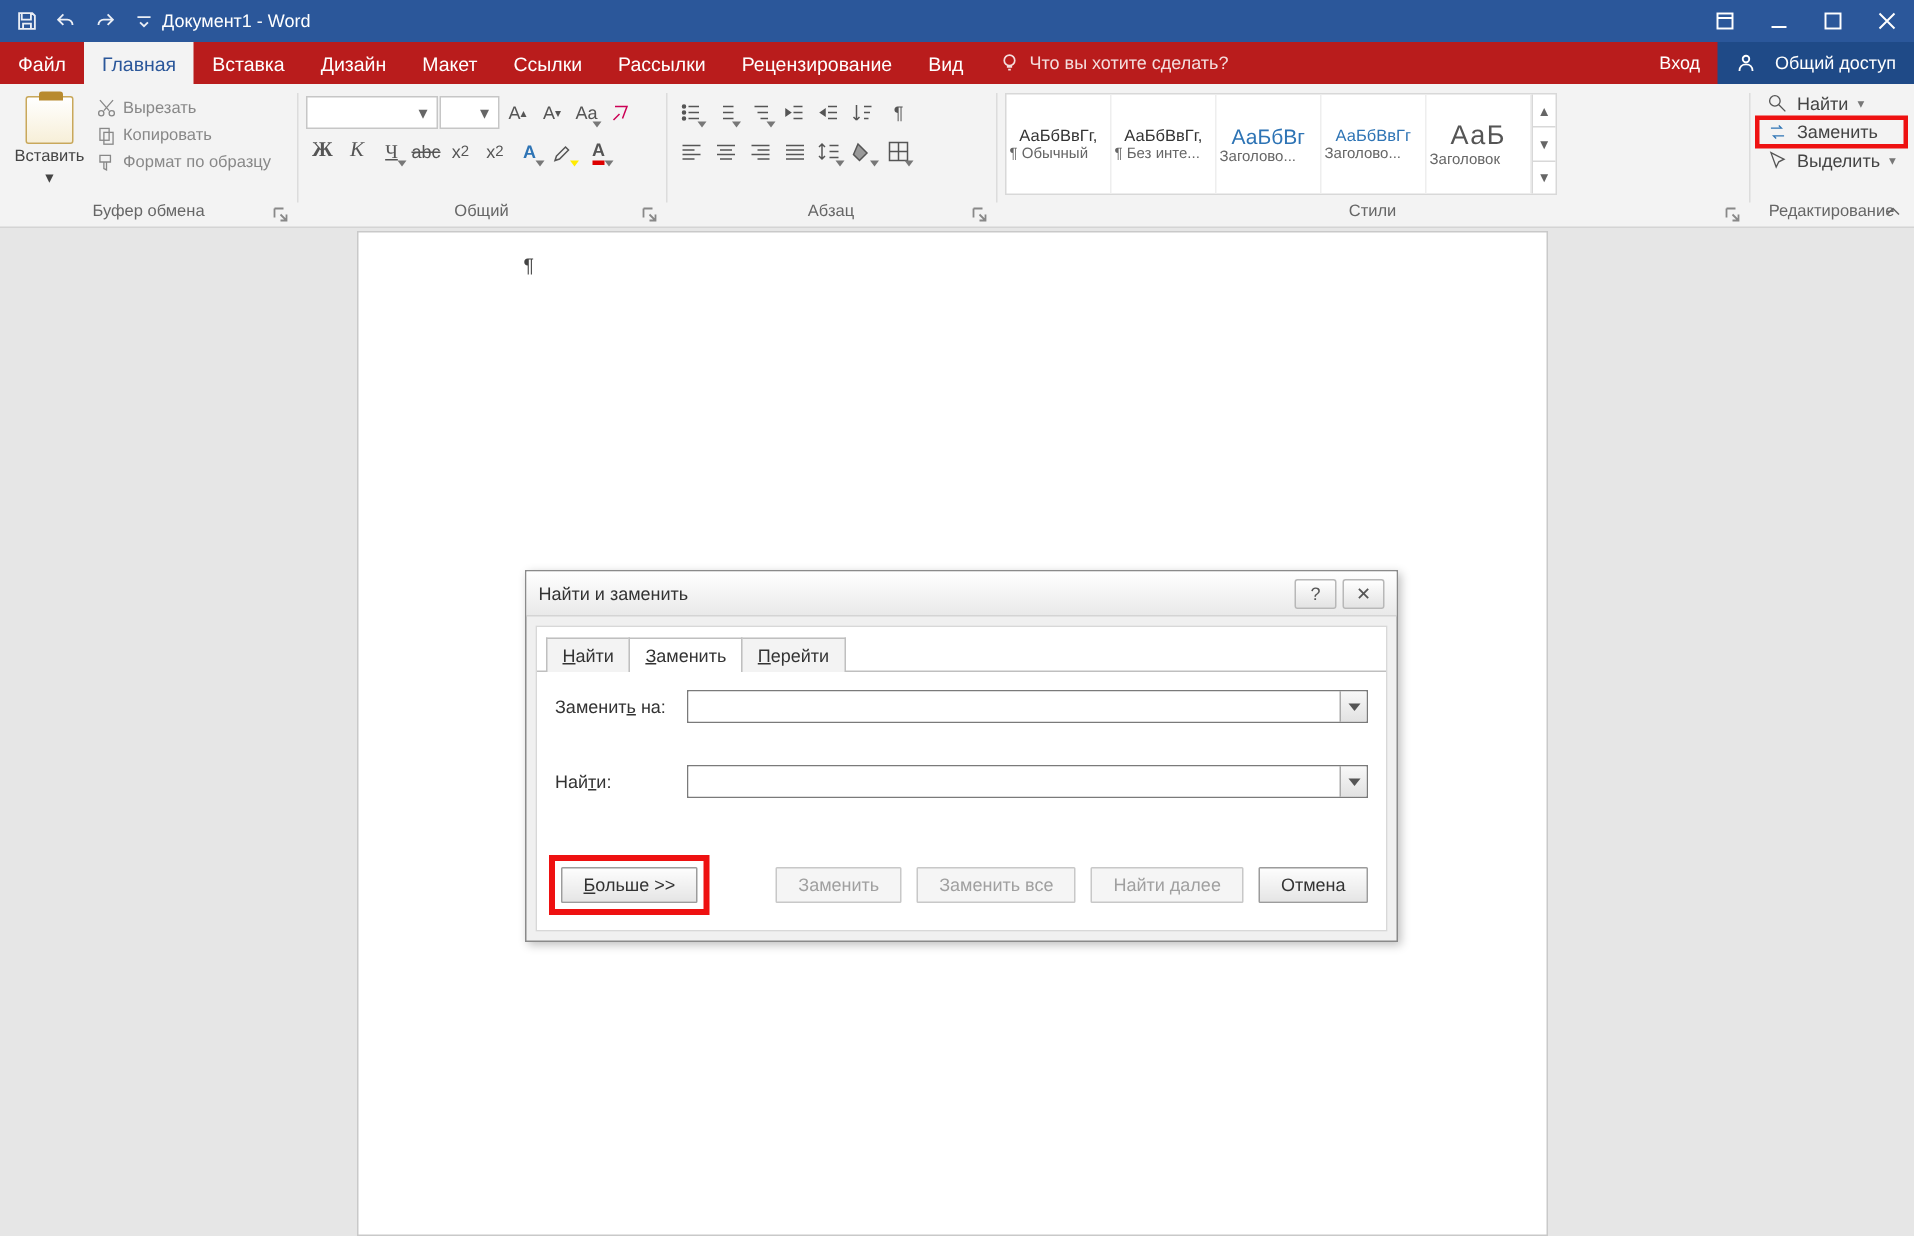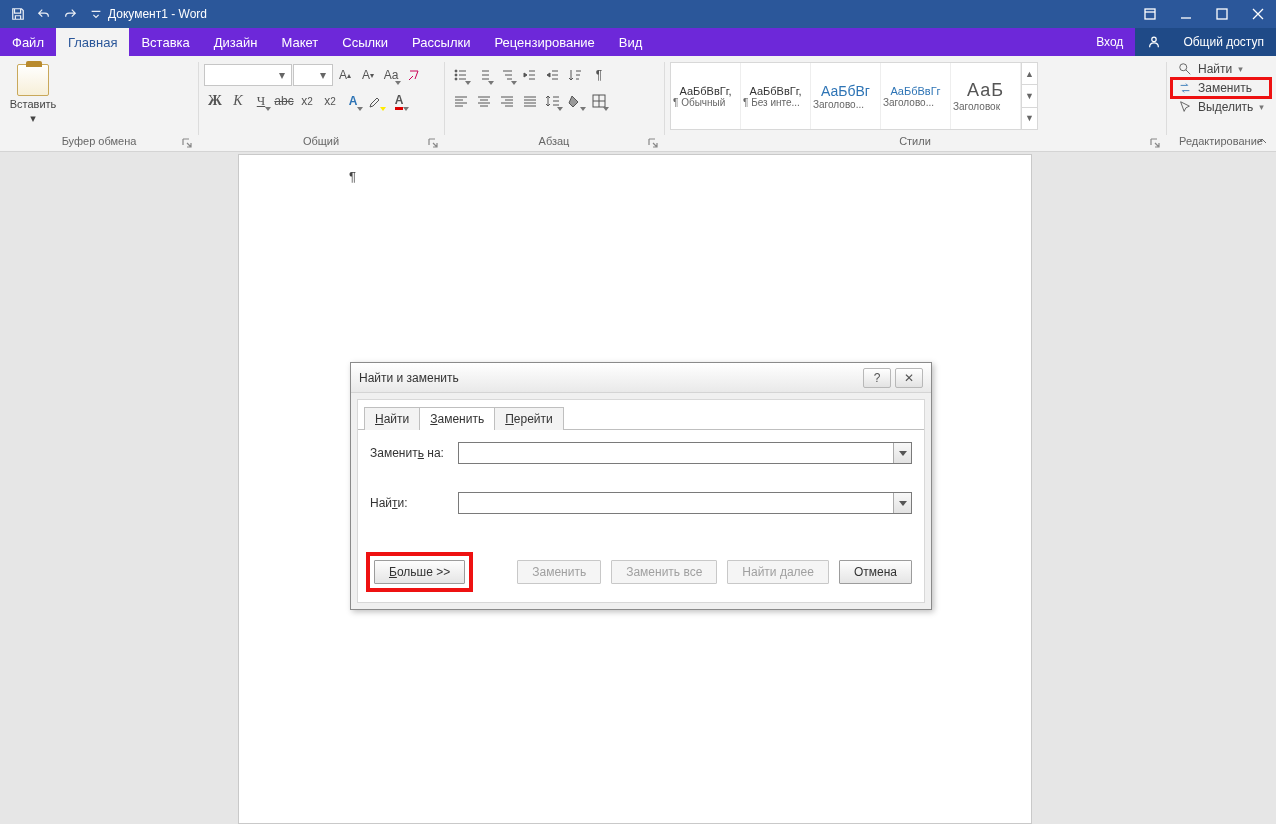--- a/index.html
+++ b/index.html
@@ -9,29 +9,29 @@
   .titlebar { height: 28px; background: #2b579a; color: #fff; display: flex; align-items: center; }
   .qat { display: flex; align-items: center; gap: 2px; padding-left: 6px; }
   .qat-btn { width: 24px; height: 24px; display: flex; align-items: center; justify-content: center; opacity: .9; }
   .qat-btn svg { width: 14px; height: 14px; fill: none; stroke: #fff; stroke-width: 1.4; }
   .title-text { flex: 1; text-align: left; font-size: 12px; color: #fff; }
   .win-controls { display: flex; }
   .win-btn { width: 36px; height: 28px; display: flex; align-items: center; justify-content: center; }
   .win-btn svg { width: 12px; height: 12px; stroke: #fff; stroke-width: 1.3; fill: none; }
 
   
-  .tabstrip { height: 28px; background: #6d28d9; display: flex; align-items: stretch; color: #fff; font-size: 13px; }
+  .tabstrip { height: 28px; background: #b91c1c; display: flex; align-items: stretch; color: #fff; font-size: 13px; }
   .tab { padding: 0 12px; display: flex; align-items: center; cursor: default; }
   .tab.file { background: transparent; }
   .tab.active { background: #f3f3f3; color: #2b579a; }
   .tell-me { display: flex; align-items: center; gap: 6px; margin-left: 12px; opacity: .85; font-size: 12px; }
   .tell-me svg { width: 14px; height: 14px; fill: none; stroke: #fff; stroke-width: 1.3; }
   .tabstrip-spacer { flex: 1; }
   .signin { padding: 0 12px; display: flex; align-items: center; font-size: 12px; }
-  .share-btn { background: #1f4a87; padding: 0 12px; display: flex; align-items: center; gap: 22px; font-size: 12px; }
+  .share-btn { background: #1f4a87; padding: 0 12px; display: flex; align-items: center; gap: 12px; font-size: 12px; }
   .share-btn svg { width: 14px; height: 14px; fill: none; stroke: #fff; stroke-width: 1.4; }
 
   
   .ribbon { height: 96px; background: #f3f3f3; border-bottom: 1px solid #d4d4d4; display: flex; position: relative; }
   .group { display: flex; flex-direction: column; justify-content: flex-end; padding: 4px 6px 2px; position: relative; }
   .group + .group::before { content: ""; position: absolute; left: 0; top: 6px; bottom: 16px; width: 1px; background: #dcdcdc; }
   .group-controls { flex: 1; display: flex; align-items: flex-start; }
   .group-label { text-align: center; font-size: 11px; color: #666; padding-top: 2px; height: 16px; }
   .group-launcher { position: absolute; right: 4px; bottom: 2px; width: 12px; height: 12px; }
   .group-launcher svg { width: 10px; height: 10px; stroke: #888; fill: none; stroke-width: 1.2; }
@@ -86,21 +86,21 @@
   
   .ribbon-collapse { position: absolute; right: 6px; bottom: 2px; width: 14px; height: 14px; }
   .ribbon-collapse svg { width: 12px; height: 12px; stroke: #666; fill: none; }
 
   
   .doc-area { position: absolute; top: 152px; left: 0; right: 0; bottom: 0; background: #e6e6e6; }
   .page { position: absolute; left: 238px; top: 2px; width: 794px; height: 670px; background: #fff; border: 1px solid #c9c9c9; }
   .page .pilcrow { position: absolute; left: 110px; top: 14px; font-size: 13px; color: #444; }
 
   
-  .dialog { position: absolute; left: 350px; top: 362px; width: 582px; background: #f0f0f0; border: 1px solid #8a8a8a; box-shadow: 2px 2px 6px rgba(0,0,0,.25); }
+  .dialog { position: absolute; left: 350px; top: 380px; width: 582px; background: #f0f0f0; border: 1px solid #8a8a8a; box-shadow: 2px 2px 6px rgba(0,0,0,.25); }
   .dlg-titlebar { height: 30px; display: flex; align-items: center; padding: 0 8px; background: linear-gradient(#fff,#e9e9e9); border-bottom: 1px solid #d4d4d4; }
   .dlg-title { flex: 1; font-size: 12px; color: #333; }
   .dlg-winbtn { width: 28px; height: 20px; border: 1px solid #b8b8b8; border-radius: 2px; background: linear-gradient(#fff,#e3e3e3); display: flex; align-items: center; justify-content: center; margin-left: 4px; font-size: 12px; color: #555; }
   .dlg-body { background: #fff; border: 1px solid #d8d8d8; margin: 6px; position: relative; }
   .dlg-tabs { position: relative; height: 30px; border-bottom: 1px solid #bfbfbf; display: flex; align-items: flex-end; padding-left: 6px; }
   .dlg-tab { border: 1px solid #bfbfbf; border-bottom: none; background: #f3f3f3; padding: 4px 10px; font-size: 12px; margin-right: -1px; position: relative; top: 1px; color: #333; }
   .dlg-tab u { text-decoration: underline; }
   .dlg-tab.active { background: #fff; z-index: 2; }
   .dlg-tab.active::after { content: ""; position: absolute; left: 0; right: 0; bottom: -1px; height: 1px; background: #fff; }
   .dlg-content { padding: 12px 12px 14px; }
@@ -173,40 +173,70 @@
 <div class="tabstrip">
   <div class="tab file">Файл</div>
   <div class="tab active">Главная</div>
   <div class="tab">Вставка</div>
   <div class="tab">Дизайн</div>
   <div class="tab">Макет</div>
   <div class="tab">Ссылки</div>
   <div class="tab">Рассылки</div>
   <div class="tab">Рецензирование</div>
   <div class="tab">Вид</div>
+  <div class="tell-me">
+    <svg viewBox="0 0 16 16">
+        <circle cx="8" cy="6" r="4"></circle>
+        <path d="M6 11h4M7 13h2"></path>
+      </svg>
+    <span>Что вы хотите сделать?</span>
+  </div>
   <div class="tabstrip-spacer"></div>
   <div class="signin">Вход</div>
   <div class="share-btn">
     <svg viewBox="0 0 16 16">
         <circle cx="8" cy="5" r="2.5"></circle>
         <path d="M3 14c0-3 2-5 5-5s5 2 5 5"></path>
       </svg>
     <span>Общий доступ</span>
   </div>
 </div>
 
 <div class="ribbon">
 
   <div class="group" style="width:198px">
     <div class="group-controls">
       <div class="paste-big">
         <div class="icon-box"></div>
         <span>Вставить</span>
         <span>▾</span>
       </div>
+      <div class="clip-col">
+        <div class="clip-item">
+          <svg viewBox="0 0 16 16" stroke="#888" fill="none">
+              <circle cx="4" cy="12" r="2"></circle>
+              <circle cx="12" cy="12" r="2"></circle>
+              <path d="M6 10L13 2M10 10L3 2"></path>
+            </svg>
+          <span>Вырезать</span>
+        </div>
+        <div class="clip-item">
+          <svg viewBox="0 0 16 16" stroke="#888" fill="none">
+              <rect x="3" y="3" width="7" height="9"></rect>
+              <rect x="6" y="6" width="7" height="9"></rect>
+            </svg>
+          <span>Копировать</span>
+        </div>
+        <div class="clip-item">
+          <svg viewBox="0 0 16 16" stroke="#888" fill="none">
+              <path d="M3 3h8v5H3zM6 8v5l2 1V8"></path>
+            </svg>
+          <span>Формат по образцу</span>
+        </div>
+      </div>
     </div>
     <div class="group-label">Буфер обмена</div>
     <div class="group-launcher"><svg viewBox="0 0 10 10">
           <path d="M1 1h6M1 1v6M5 5l4 4M9 5v4H5"></path>
         </svg></div>
   </div>
 
   <div class="group font-group">
     <div class="group-controls rows">
       <div class="row">

